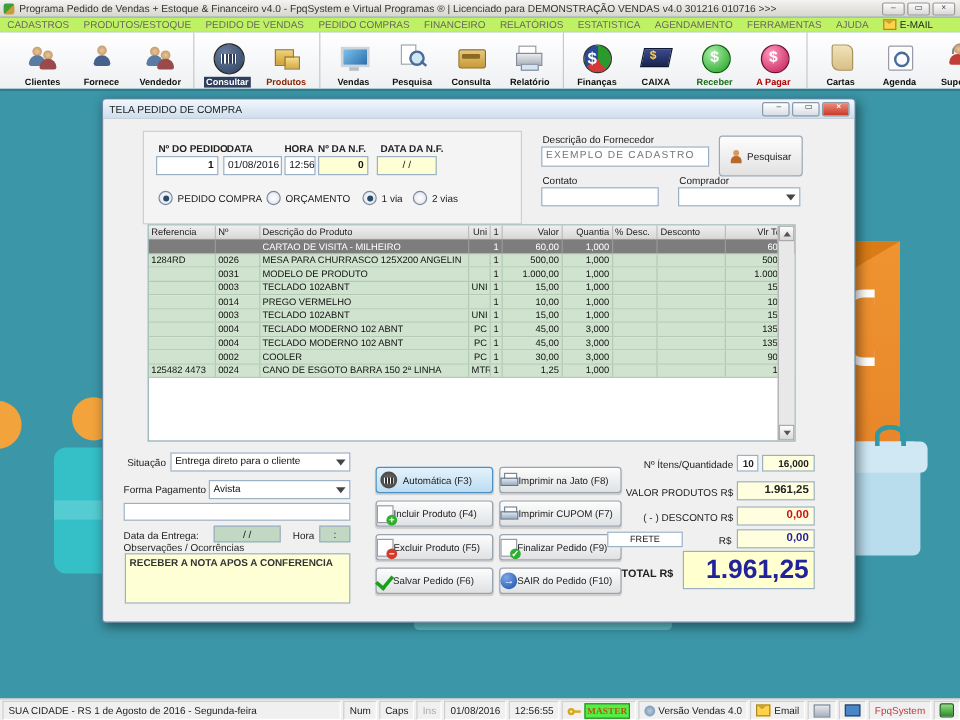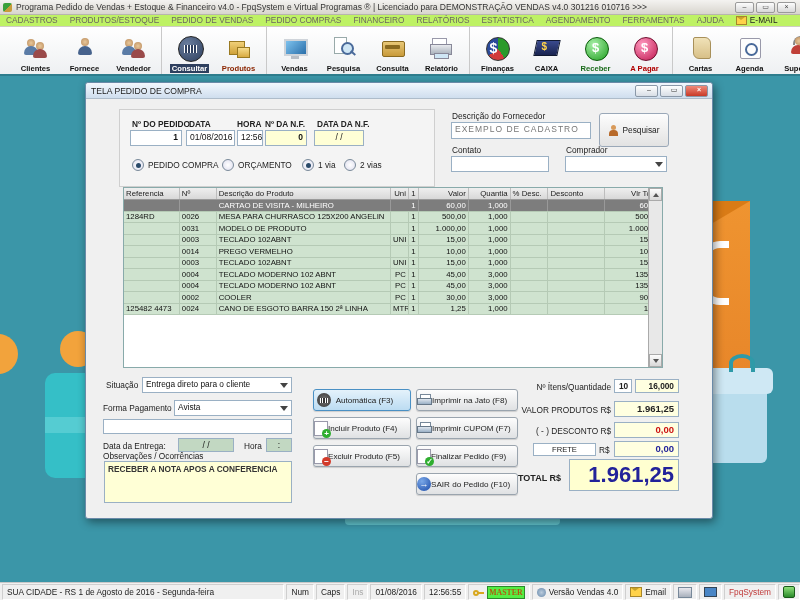--- a/index.html
+++ b/index.html
@@ -557,20 +557,26 @@
       <span class="btx">Incluir Produto (F4)</span>
     </div>
     <div class="abtn" style="left:227px;top:362px">
       <span class="ictx">
           <span class="mdoc">
             <i class="r">−</i>
           </span>
         </span>
       <span class="btx">Excluir Produto (F5)</span>
     </div>
+    <div class="abtn" style="left:227px;top:390px">
+      <span class="ictx">
+          <span class="mchk"></span>
+        </span>
+      <span class="btx">Salvar Pedido  (F6)</span>
+    </div>
     <div class="abtn" style="left:330px;top:306px;width:100px">
       <span class="ictx">
           <span class="mprinter"></span>
         </span>
       <span class="btx">Imprimir na Jato  (F8)</span>
     </div>
     <div class="abtn" style="left:330px;top:334px;width:100px">
       <span class="ictx">
           <span class="mprinter"></span>
         </span>
@@ -591,21 +597,21 @@
       <span class="btx">SAIR do Pedido  (F10)</span>
     </div>
 
     <div class="tlabel" style="left:440px;top:299px;width:85px">Nº Ítens/Quantidade</div>
     <div class="tbox" style="left:528px;top:296px;width:18px;height:14px;background:#fff;font-size:8.3px">10</div>
     <div class="tbox" style="left:549px;top:296px;width:44px;height:14px;font-size:8.3px">16,000</div>
     <div class="tlabel" style="left:430px;top:322px;width:95px">VALOR PRODUTOS R$</div>
     <div class="tbox" style="left:528px;top:318px;width:65px;height:16px">1.961,25</div>
     <div class="tlabel" style="left:430px;top:343px;width:95px">( - ) DESCONTO R$</div>
     <div class="tbox red" style="left:528px;top:339px;width:65px;height:16px">0,00</div>
-    <div class="tbox" style="left:447px;top:360px;width:63px;height:13px;background:#fff;text-align:center;font-weight:normal;font-size:7.6px">FRETE</div>
+    <div class="tbox" style="left:420px;top:360px;width:63px;height:13px;background:#fff;text-align:center;font-weight:normal;font-size:7.6px">FRETE</div>
     <div class="tlabel" style="left:513px;top:362px">R$</div>
     <div class="tbox navy" style="left:528px;top:358px;width:65px;height:16px">0,00</div>
     <div class="tlabel" style="left:432px;top:390px;font-size:9px;font-weight:bold">TOTAL  R$</div>
     <div class="total-big">1.961,25</div>
   </div>
 
   <div class="statusbar" id="statusbar">
       <div class="seg grow1">
         <span>SUA CIDADE - RS  1 de Agosto de 2016 - Segunda-feira</span>
       </div>

